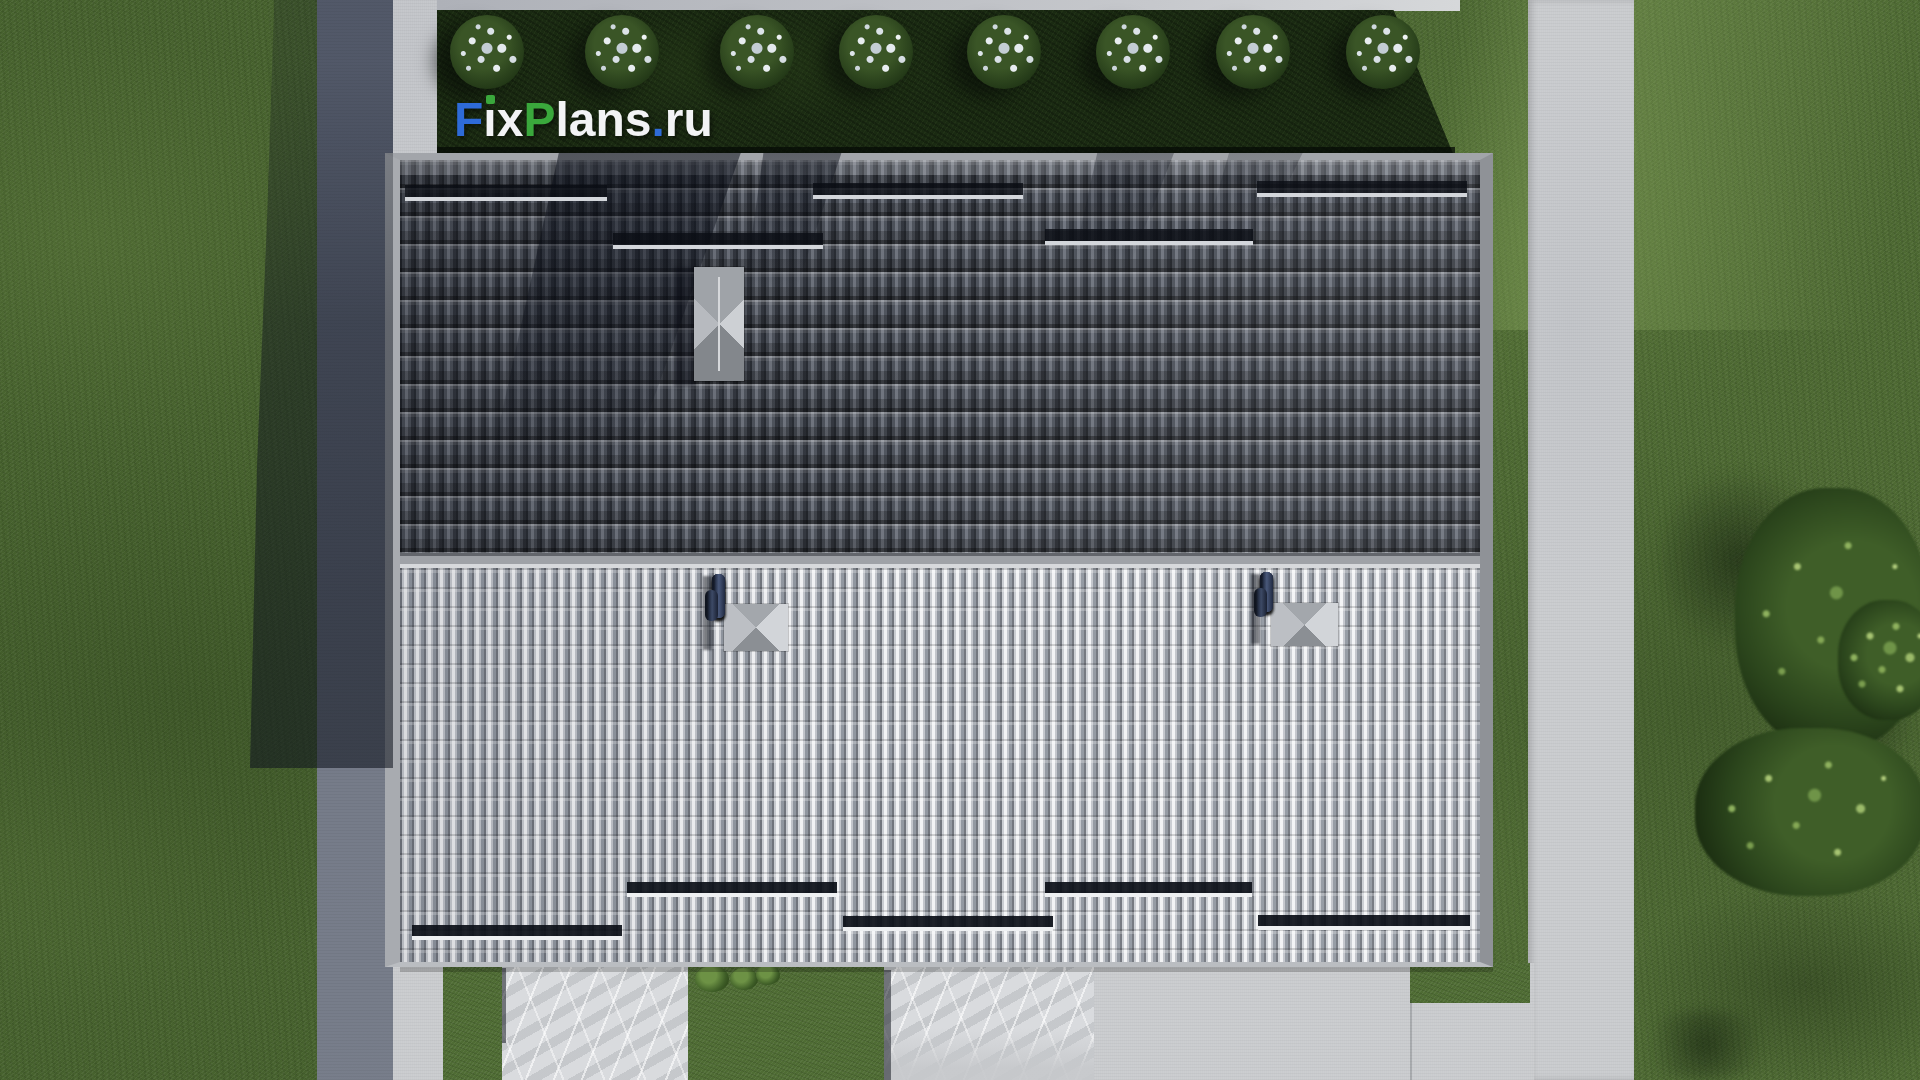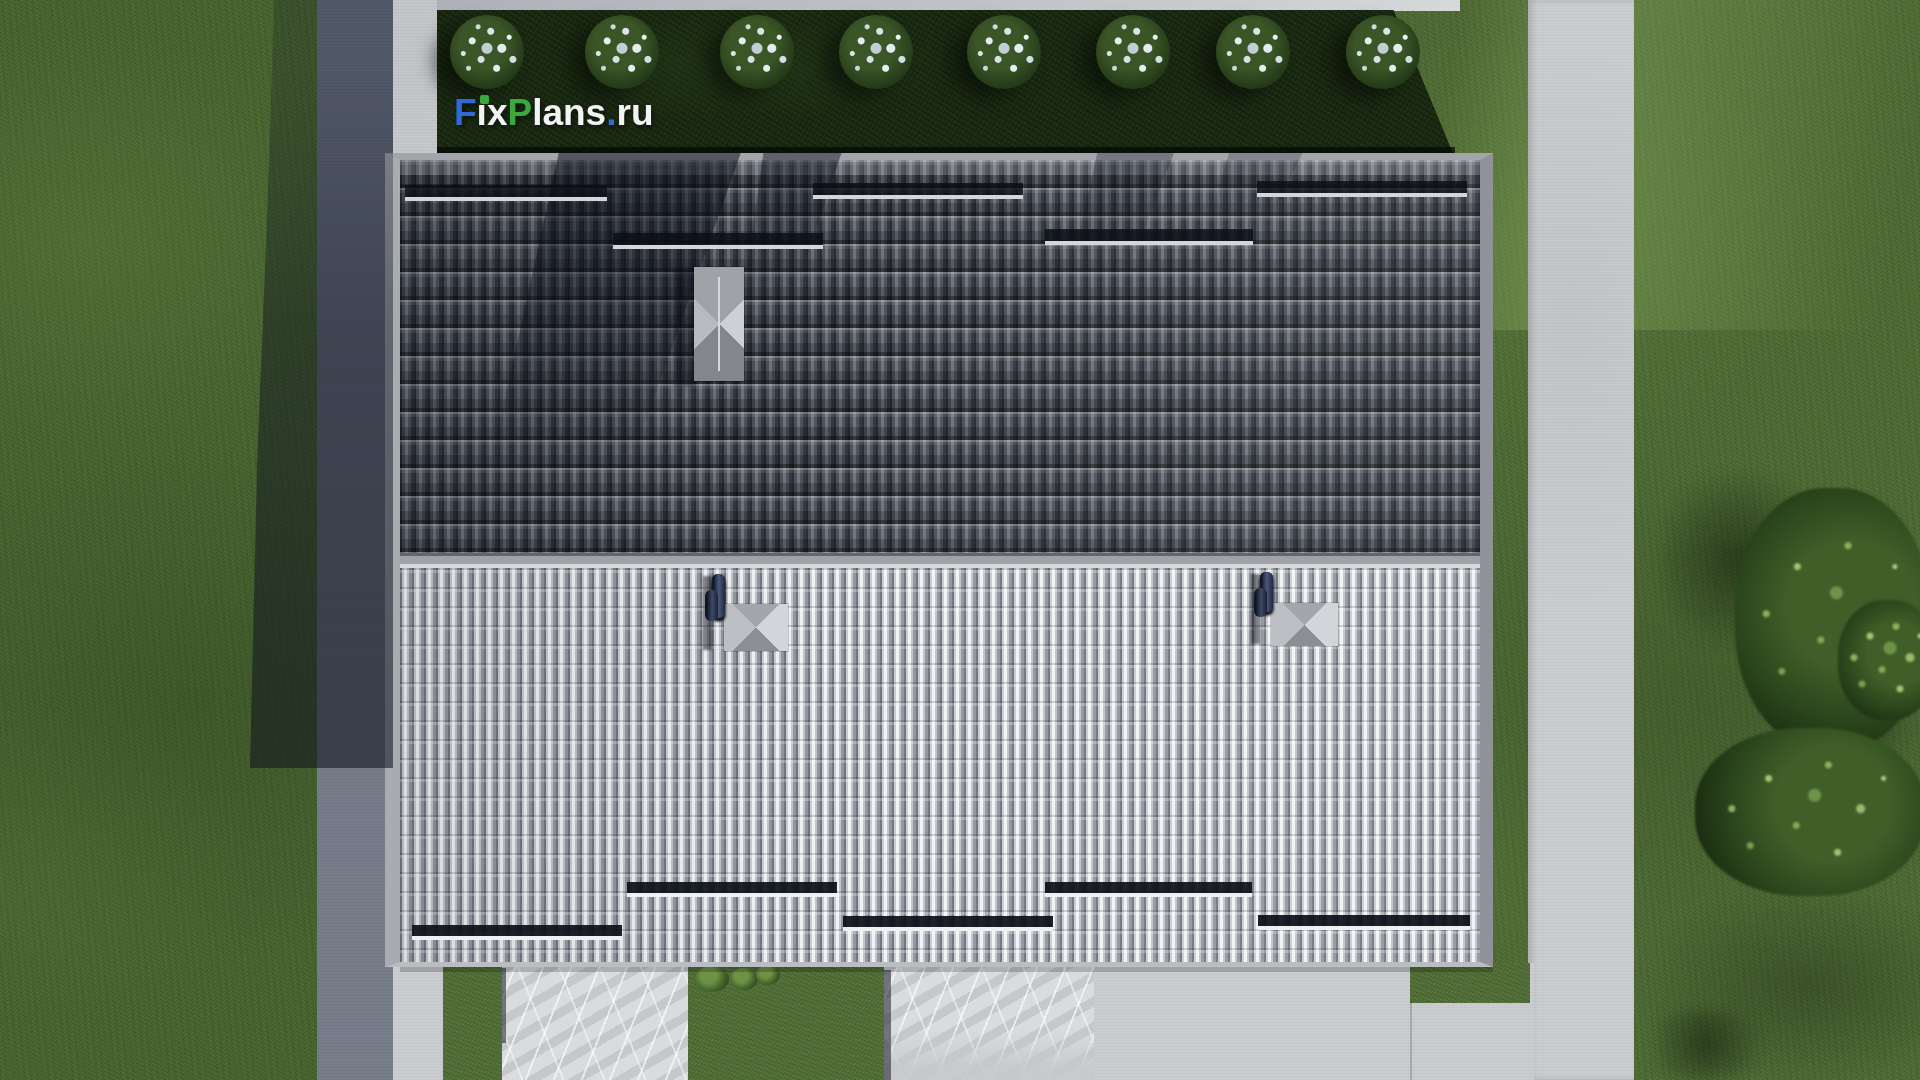--- a/index.html
+++ b/index.html
@@ -63,21 +63,21 @@
       radial-gradient(circle at 25% 72%, #ccd5db 0 2px, transparent 3px),
       radial-gradient(circle at 80% 30%, #eef2f4 0 2px, transparent 3px),
       radial-gradient(circle at 18% 52%, #dde4e9 0 2px, transparent 3px),
       radial-gradient(circle at 50% 45%, #c3cdd4 0 5px, transparent 6px),
       radial-gradient(circle at 85% 60%, #d5dde2 0 3px, transparent 4px),
       radial-gradient(circle at 38% 16%, #cfd8de 0 2px, transparent 3px),
       radial-gradient(circle at 45% 40%, #3a5526 0 40%, #243a18 72%, #142309 100%);
     box-shadow:-16px 9px 18px rgba(5,10,5,.55);}
 
   
-  #logo{left:454px;top:92px;height:52px;font-size:37px;font-weight:bold;letter-spacing:0;
+  #logo{left:454px;top:92px;height:52px;font-size:48px;font-weight:bold;letter-spacing:0;
     color:var(--logo_white,#f2f3f5);text-shadow:2px 3px 5px rgba(0,0,0,.5);white-space:nowrap;}
   #logo span{position:static;}
   .lg-blue{color:var(--logo_blue,#2e6bd8);}
   .lg-green{color:var(--logo_green,#3aa83c);}
   #logo .iwrap{position:relative;display:inline-block;}
   #logo .idot{position:absolute;left:3px;top:3px;width:9px;height:9px;border-radius:2px;
     background:var(--logo_green,#3aa83c);}
 
   
   #roof{left:385px;top:153px;width:1108px;height:814px;

